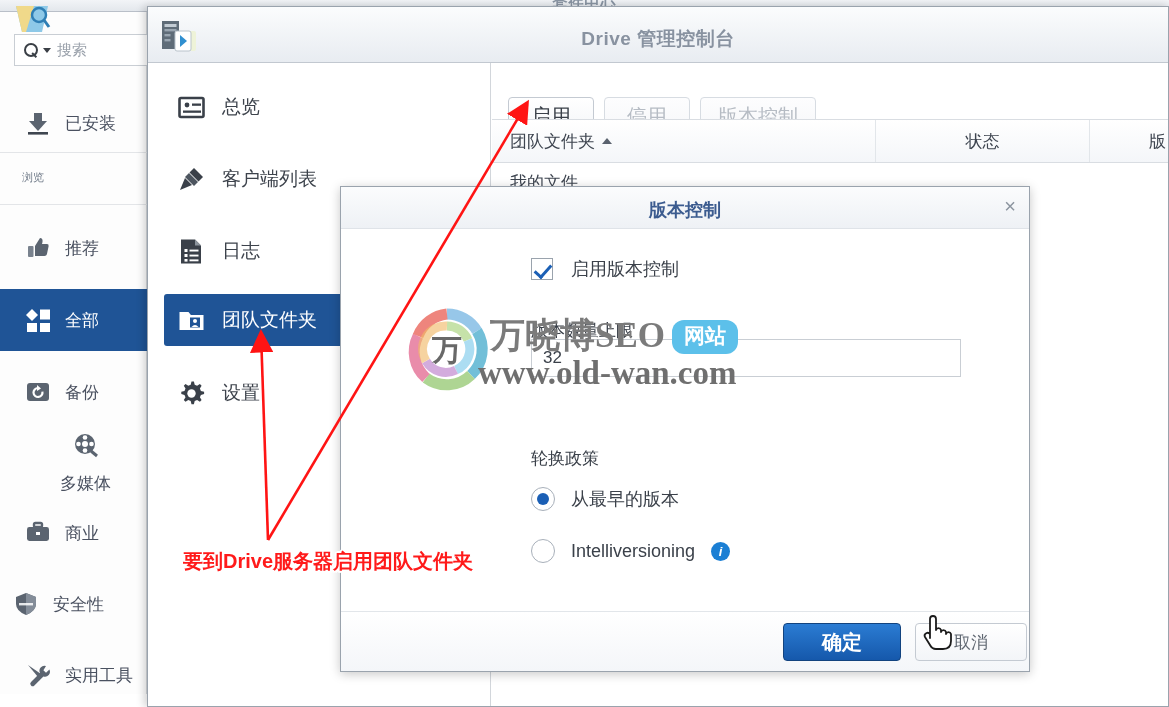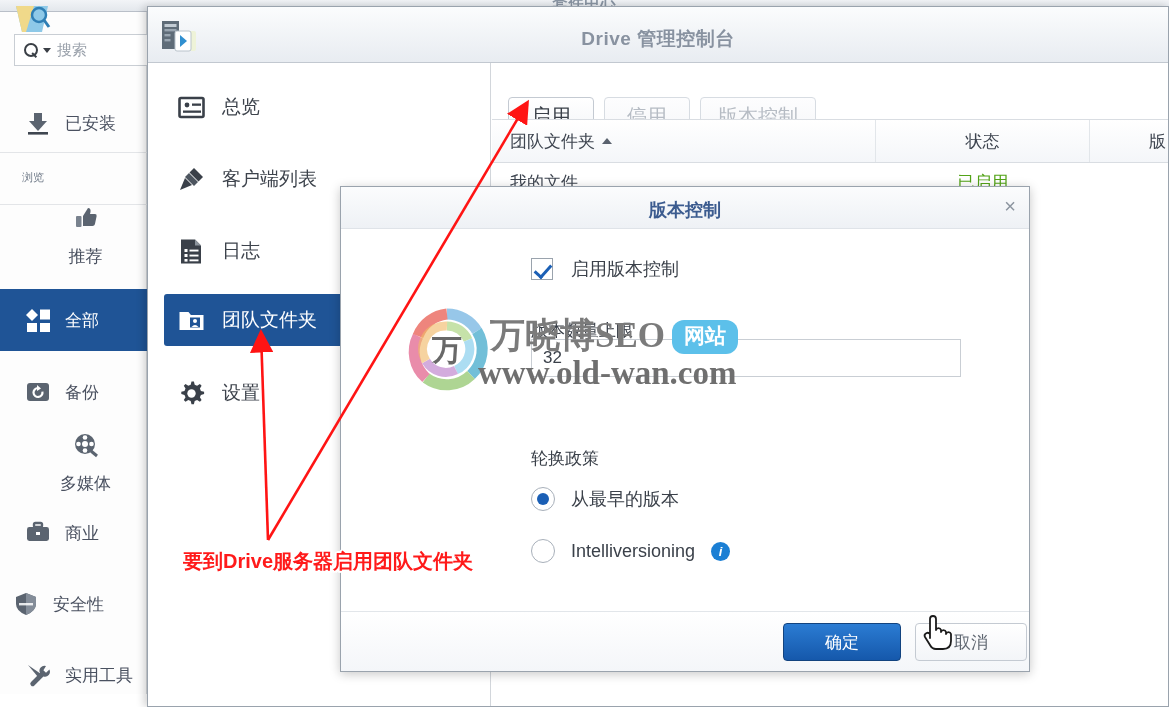--- a/index.html
+++ b/index.html
@@ -179,21 +179,21 @@
     display: flex; align-items: center; justify-content: center; flex: none;
   }
 
   .modal-footer {
     position: absolute; left: 0; bottom: 0; width: 688px; height: 60px;
     background: linear-gradient(#ffffff, #f4f6f9); border-top: 1px solid #e2e6ea;
   }
   .btn-primary {
     position: absolute; right: 128px; top: 11px; width: 118px; height: 38px;
     background: linear-gradient(#2b7cd3, #1558ab); border: 1px solid #12437f; border-radius: 4px;
-    color: #fff; font-size: 17px; display: flex; align-items: center; justify-content: center;
+    color: #fff; font-size: 20px; display: flex; align-items: center; justify-content: center; font-weight: bold;
   }
   .btn-secondary {
     position: absolute; right: 2px; top: 11px; width: 112px; height: 38px;
     background: linear-gradient(#ffffff, #f3f5f8); border: 1px solid #c4cad2; border-radius: 4px;
     color: #5f6771; font-size: 17px; display: flex; align-items: center; justify-content: center;
   }
   .cursor-hand { position: absolute; left: 920px; top: 612px; width: 34px; height: 40px; pointer-events: none; }
 
   
   .anno-layer { position: absolute; left: 0; top: 0; width: 1169px; height: 554px; pointer-events: none; }
@@ -261,21 +261,21 @@
             <rect x="3" y="22" width="20" height="2.6" fill="#3f4650"></rect>
           </svg>
         </span>
         <span>已安装</span>
       </div>
 
       <div class="pkg-divider" style="top:140px;"></div>
       <div class="pkg-sect" style="top:158px;">浏览</div>
       <div class="pkg-divider" style="top:192px;"></div>
 
-      <div class="pkg-item" style="top:192px;flex-direction:column;">
+      <div class="pkg-item" style="top:205px;">
         <span class="ico">
           <svg width="26" height="26" viewBox="0 0 26 26">
             <path d="M10 11 L15 3 q3 0 2.5 4 L17 9 h5 q2 0 1.6 2.2 l-1.7 8 q-.4 1.8 -2.4 1.8 H10 Z" fill="#5b6470"></path>
             <rect x="3" y="11" width="5.5" height="11" rx="1" fill="#79828e"></rect>
           </svg>
         </span>
         <span>推荐</span>
       </div>
 
       <div class="pkg-item sel" style="top:277px;">
@@ -449,21 +449,20 @@
         <div class="th" style="width:214px;justify-content:center;padding-left:0;">
           <span>状态</span>
         </div>
         <div class="th" style="width:78px;justify-content:flex-end;padding-left:0;padding-right:2px;border-right:none;">
           <span>版</span>
         </div>
       </div>
 
       <div class="tbl-row">
         <div class="td" style="width:384px;">我的文件</div>
-        <div class="td status" style="width:214px;">已启用</div>
         <div class="td" style="width:78px;"></div>
       </div>
 
     </div>
   </div>
 
   <div class="modal">
 
     <div class="modal-header">
       <div class="modal-title">版本控制</div>

